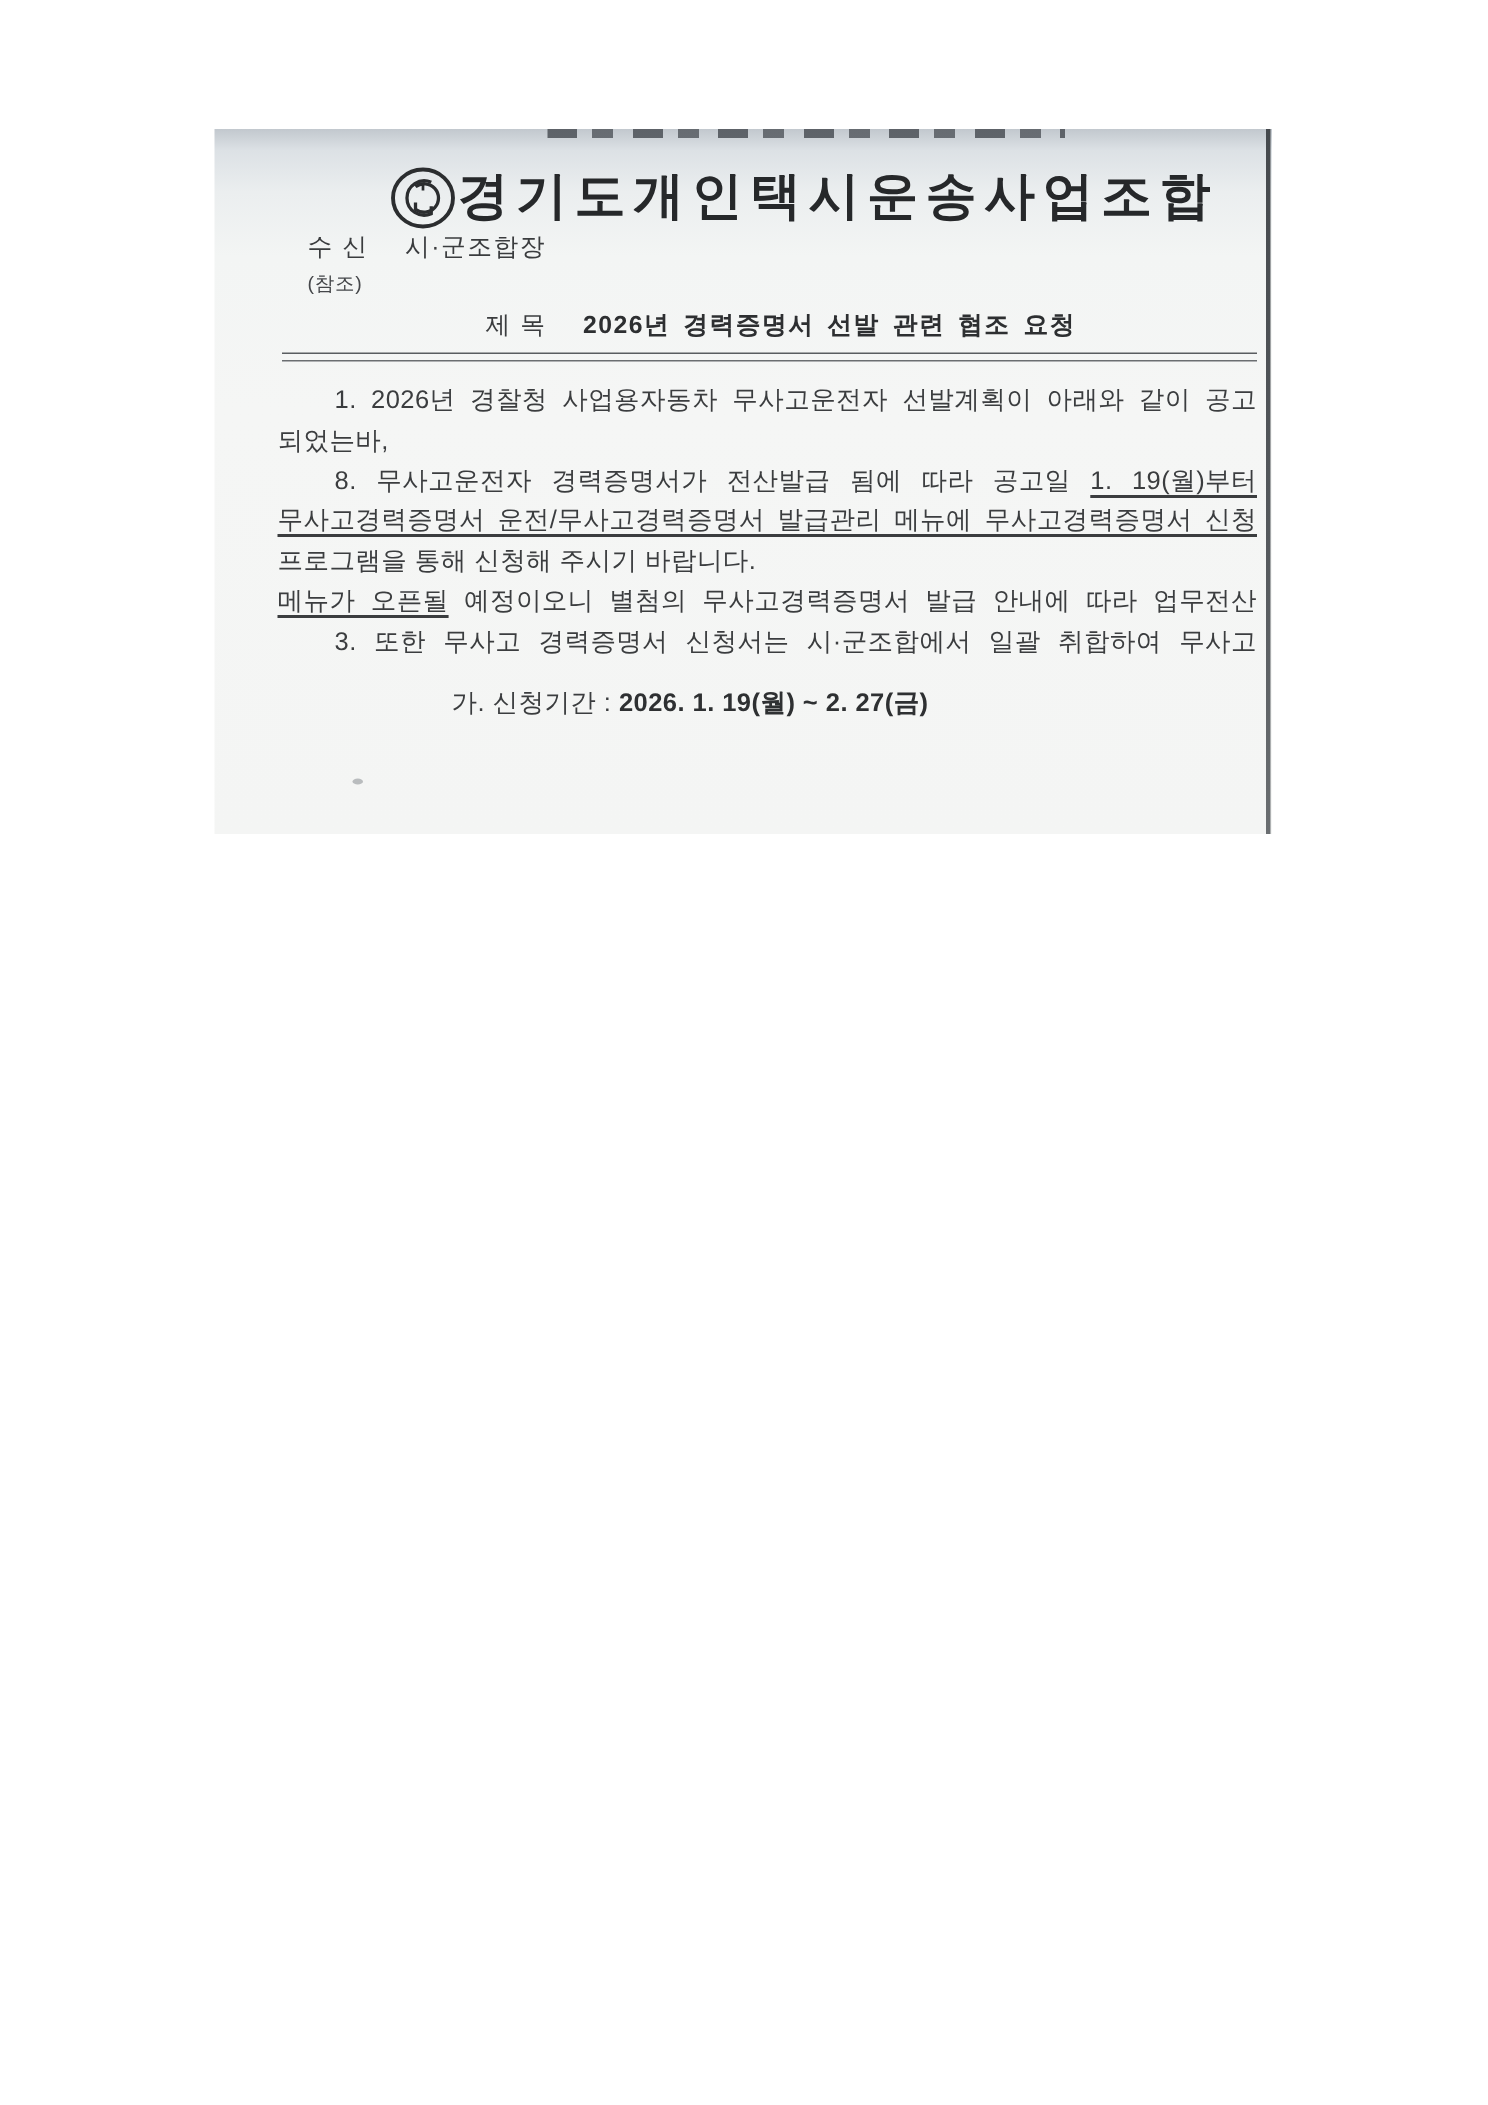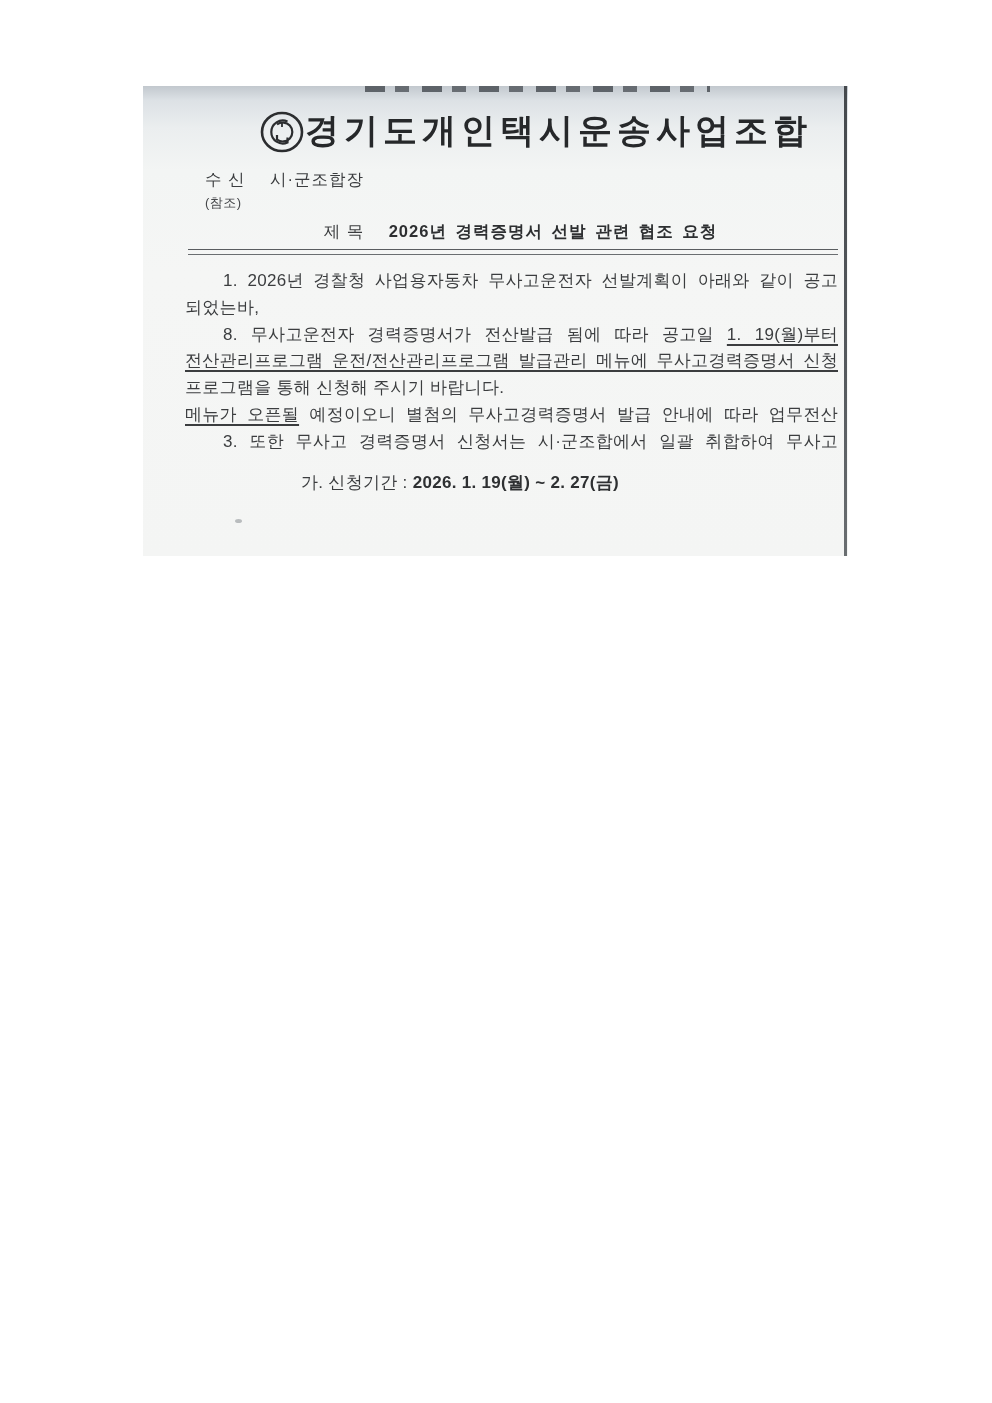--- a/index.html
+++ b/index.html
@@ -75,21 +75,20 @@
   .org-name {
     margin: 0;
     font-size: 34px;
     font-weight: bold;
     letter-spacing: 5px;
     color: #26282a;
     white-space: nowrap;
   }
   
   .meta {
-    margin-top: 14px;
     padding-left: 62px;
     padding-right: 12px;
   }
   .meta-row {
     display: flex;
     align-items: baseline;
     font-size: 16.5px;
     line-height: 22px;
     color: #3a3c3e;
     letter-spacing: 1px;
@@ -203,21 +202,21 @@
       </div>
     </div>
 
     <div class="divider"></div>
 
     <div class="body-text">
       <div class="line just ind"><span>1. 2026년 경찰청 사업용자동차 무사고운전자 선발계획이 아래와 같이 공고</span></div>
       <div class="line"><span>되었는바,</span></div>
 
       <div class="line just ind"><span>8. 무사고운전자 경력증명서가 전산발급 됨에 따라 공고일</span> <span class="u">1. 19(월)부터</span></div>
-      <div class="line just"><span class="u">전산관리프로그램 운전/전산관리프로그램 발급관리 메뉴에 무사고경력증명서 신청</span></div>
+      <div class="line just"><span class="u">무사고경력증명서 운전/무사고경력증명서 발급관리 메뉴에 무사고경력증명서 신청</span></div>
       <div class="line"><span>프로그램을 통해 신청해 주시기 바랍니다.</span></div>
       <div class="line just"><span class="u">메뉴가 오픈될</span> <span>예정이오니 별첨의 무사고경력증명서 발급 안내에 따라 업무전산</span></div>
 
       <div class="line just ind"><span>3. 또한 무사고 경력증명서 신청서는 시·군조합에서 일괄 취합하여 무사고</span></div>
     </div>
 
 
     <div class="items">
       <div class="item-row">
         <span>가. 신청기간 : </span><span class="bold-val">2026. 1. 19(월) ~ 2. 27(금)</span>

